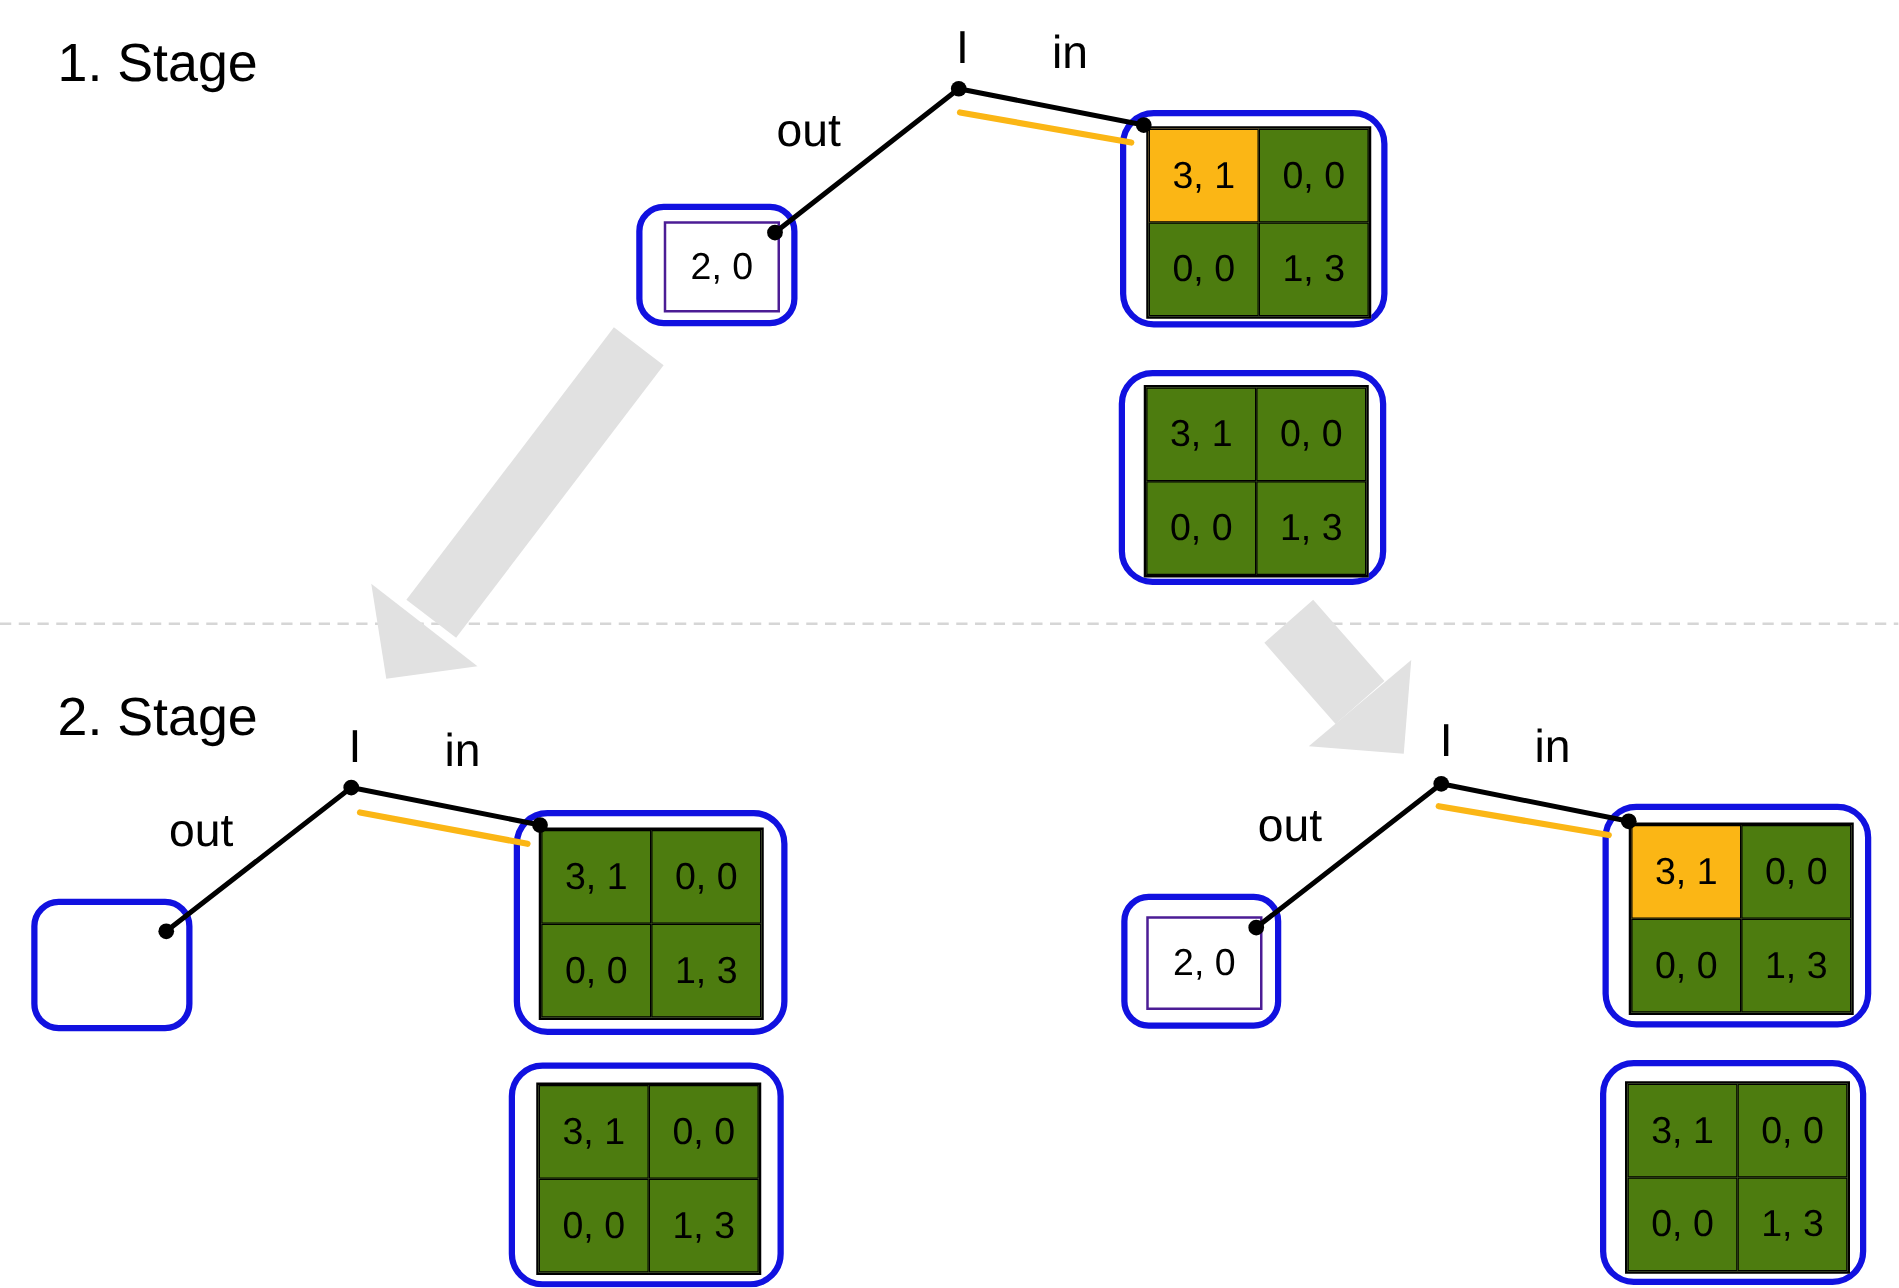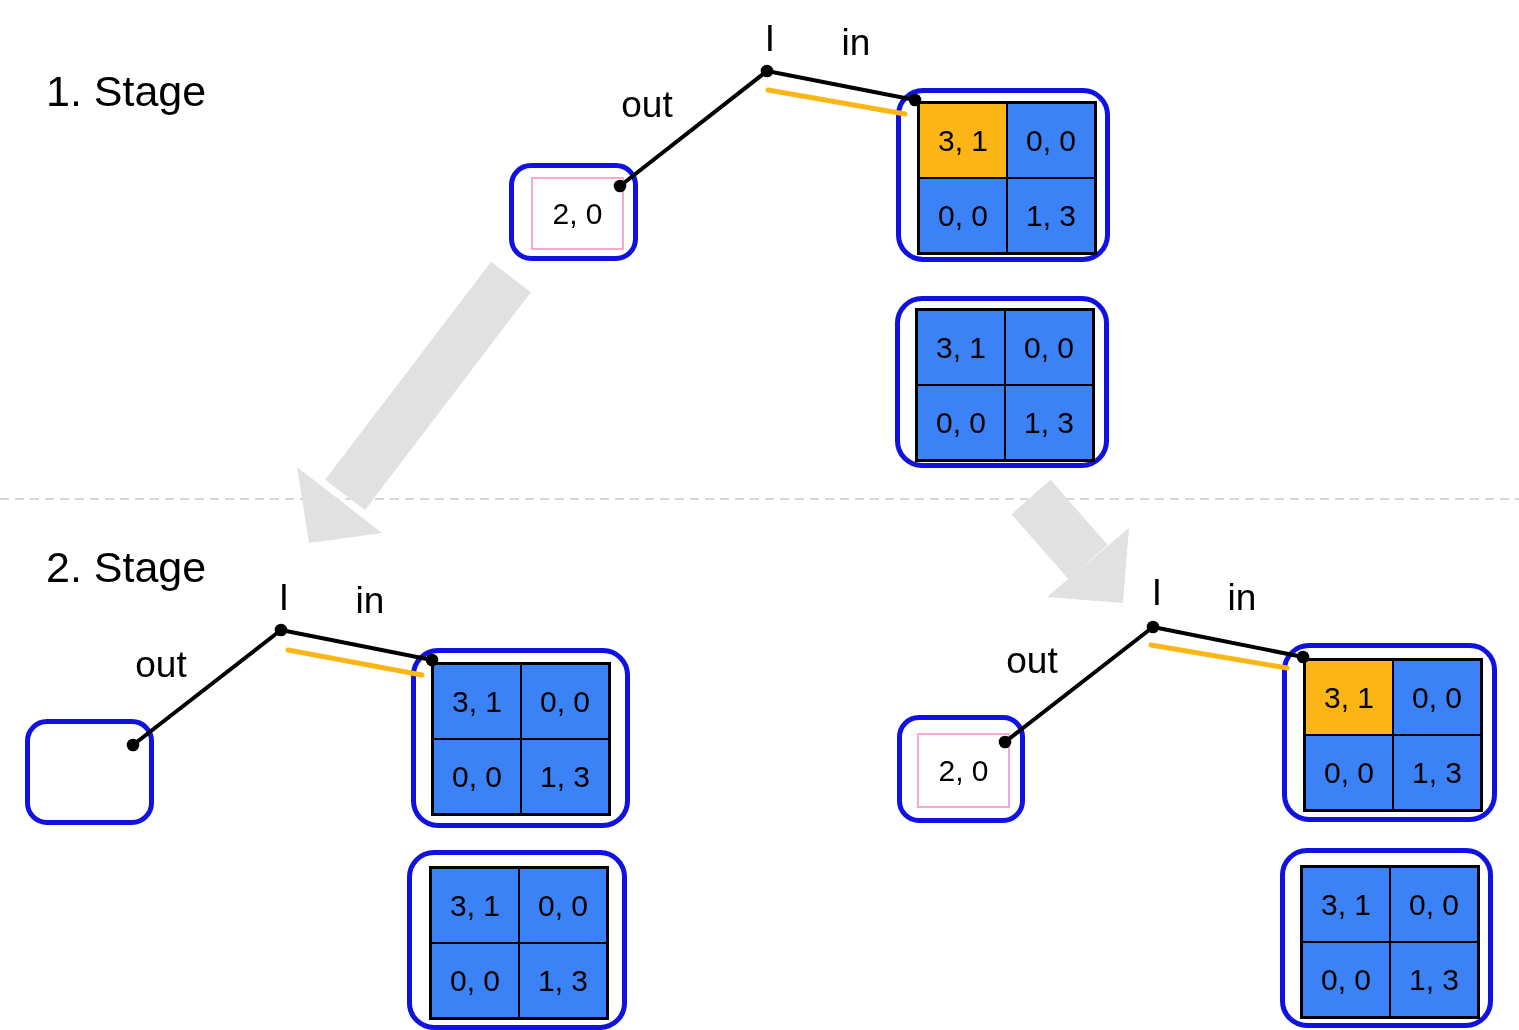--- a/index.html
+++ b/index.html
@@ -18,21 +18,20 @@
     width: 1519px; height: 1030px;
     z-index: 3;
     pointer-events: none;
   }
   .title {
     position: absolute;
     z-index: 2;
     font-size: 43px;
     line-height: 1.1;
     white-space: nowrap;
-    margin-top: 40px;
   }
   .elabel {
     position: absolute;
     z-index: 2;
     transform: translate(-50%, -50%);
     font-size: 37px;
     line-height: 1;
     white-space: nowrap;
   }
   .bluebox {
@@ -41,21 +40,21 @@
     box-sizing: border-box;
     border: 5px solid #1111E0;
     background: transparent;
   }
   .bluebox.matrixbox { border-radius: 27px; }
   .bluebox.outcomebox { border-radius: 22px; }
   .osquare {
     position: absolute;
     z-index: 2;
     box-sizing: border-box;
-    border: 2px solid #f9a8d4;
+    border: 2px solid #4c1d95;
     background: #ffffff;
     display: flex;
     align-items: center;
     justify-content: center;
     font-size: 30px;
   }
   .pgrid {
     position: absolute;
     z-index: 2;
     display: grid;
@@ -65,21 +64,21 @@
     background: #ffffff;
     text-align: right;
   }
   .pgrid .cell {
     box-sizing: border-box;
     border: 1px solid #000000;
     display: flex;
     align-items: center;
     justify-content: center;
     font-size: 30px;
-    background: #3b82f6;
+    background: #4d7c0f;
   }
   .pgrid .cell.hl { background: #FBB615; }
 </style>
 </head>
 <body>
 
 <div class="canvas">
 
   <svg class="layer-svg" viewBox="0 0 1519 1030" xmlns="http://www.w3.org/2000/svg">
 
@@ -112,21 +111,21 @@
     <circle cx="915" cy="100" r="6.3" fill="#000"></circle>
     <circle cx="281" cy="630" r="6.3" fill="#000"></circle>
     <circle cx="133" cy="745" r="6.3" fill="#000"></circle>
     <circle cx="432" cy="660" r="6.3" fill="#000"></circle>
     <circle cx="1153" cy="627" r="6.3" fill="#000"></circle>
     <circle cx="1005" cy="742" r="6.3" fill="#000"></circle>
     <circle cx="1303" cy="657" r="6.3" fill="#000"></circle>
   </svg>
 
   <div class="title" style="left:46px; top:28px;">1. Stage</div>
-  <div class="title" style="left:46px; top:504px;">2. Stage</div>
+  <div class="title" style="left:46px; top:551px;">2. Stage</div>
 
   <div class="elabel" style="left:770px; top:38px;">I</div>
   <div class="elabel" style="left:856px; top:42px;">in</div>
   <div class="elabel" style="left:647px; top:104px;">out</div>
 
   <div class="bluebox outcomebox" style="left:509px; top:163px; width:129px; height:98px;"></div>
   <div class="osquare" style="left:531px; top:177px; width:93px; height:73px;">2, 0</div>
 
   <div class="bluebox matrixbox" style="left:896px; top:88px; width:214px; height:174px;"></div>
   <div class="pgrid" style="left:917px; top:101px;">

